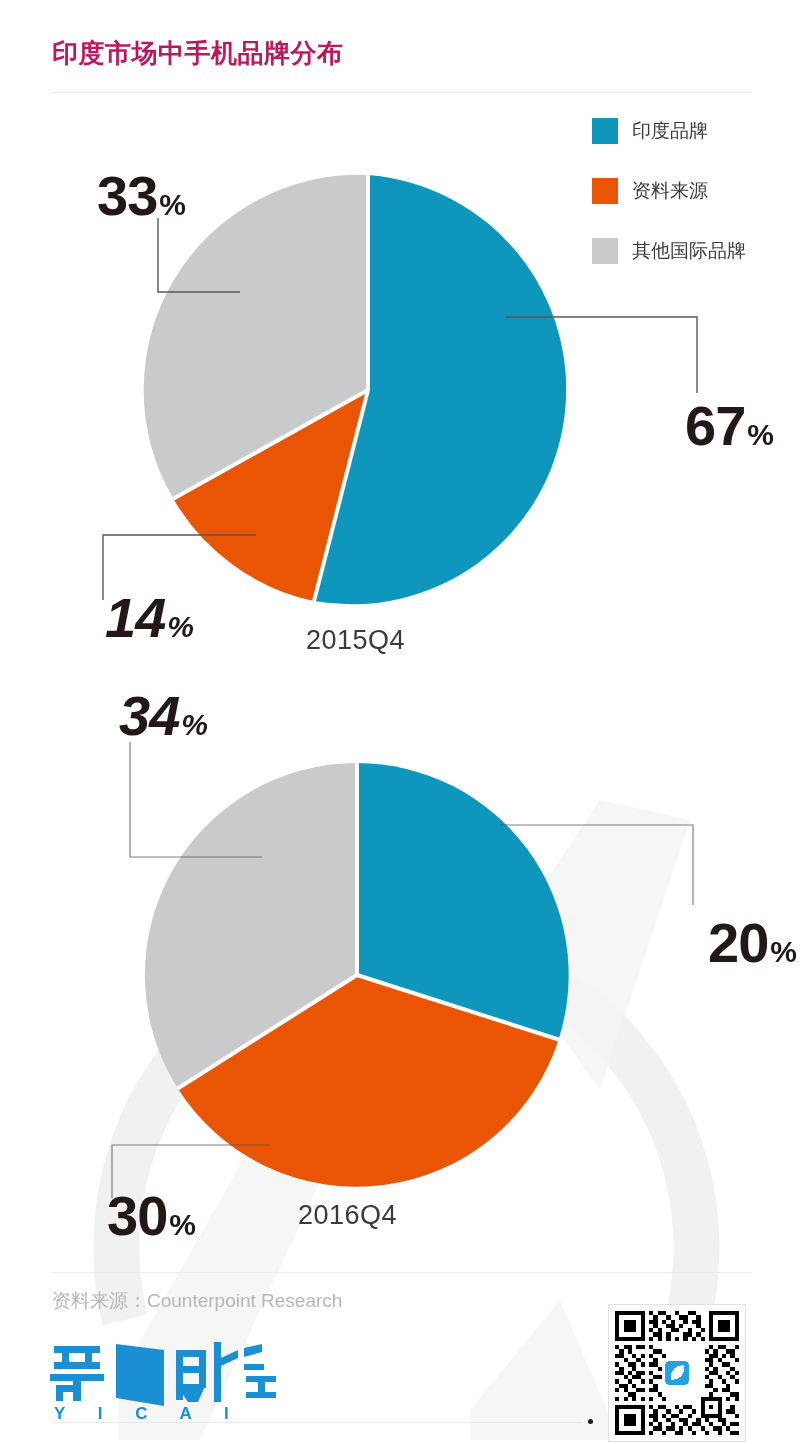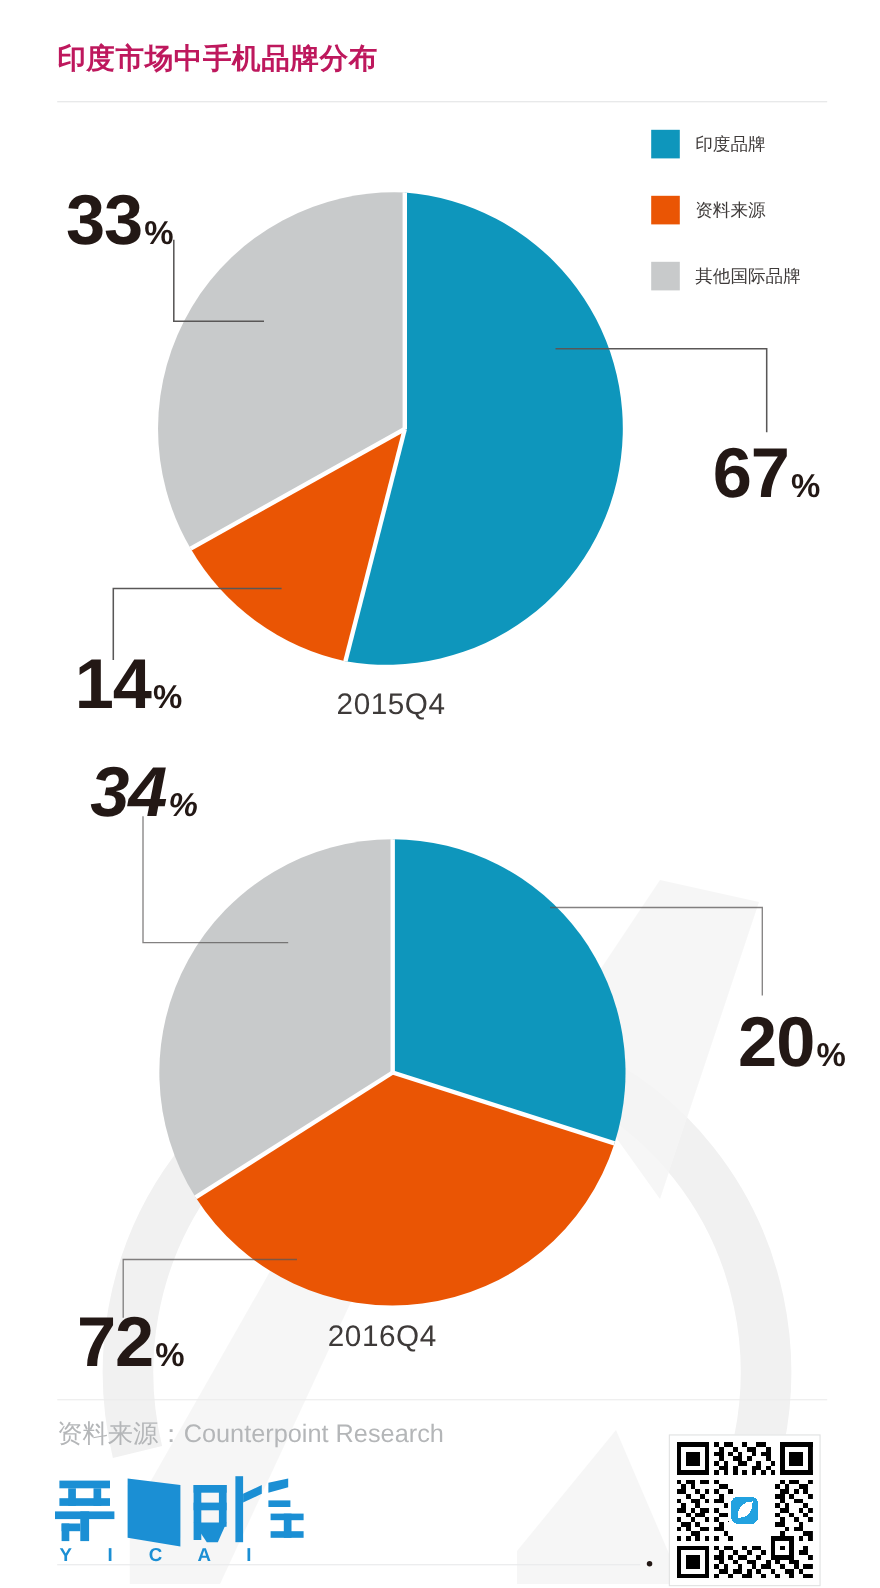--- a/index.html
+++ b/index.html
@@ -63,21 +63,21 @@
     height: 26px;
     margin-bottom: 34px;
   }
   .legend-swatch {
     width: 26px;
     height: 26px;
     flex: 0 0 26px;
     margin-right: 14px;
   }
   .legend-label {
-    font-size: 16px;
+    font-size: 19px;
     color: #3e3a39;
     white-space: nowrap;
   }
 
   
   .chart-layer {
     position: absolute;
     left: 0;
     top: 0;
     width: 800px;
@@ -87,33 +87,34 @@
 
   
   .callout {
     position: absolute;
     z-index: 7;
     white-space: nowrap;
     color: #231815;
     line-height: 1;
   }
   .callout .num {
-    font-size: 64px;
+    font-size: 56px;
     font-weight: bold;
     letter-spacing: -1px;
+    margin-left: 37px;
   }
   .callout .pct {
     font-size: 30px;
     font-weight: bold;
     margin-left: 2px;
   }
 
   .c-33 { left: 60px;  top: 168px; }
   .c-54 { left: 648px; top: 398px; }
-  .c-14 { left: 68px;  top: 590px; }
+  .c-14 { left: 68px;  top: 590px; font-style: italic; }
   .c-34 { left: 82px;  top: 688px; font-style: italic; }
   .c-20 { left: 671px; top: 915px; }
   .c-46 { left: 70px;  top: 1188px; }
 
   
   .period {
     position: absolute;
     z-index: 7;
     font-size: 27px;
     color: #3e3a39;
@@ -129,21 +130,21 @@
     top: 1272px;
     width: 700px;
     height: 1px;
     background: #ececec;
     z-index: 5;
   }
   .source {
     position: absolute;
     left: 52px;
     top: 1288px;
-    font-size: 23px;
+    font-size: 19px;
     color: #b4b6b8;
     z-index: 7;
     white-space: nowrap;
     text-align: center;
   }
   .brand-logo {
     position: absolute;
     left: 48px;
     top: 1340px;
     z-index: 7;
@@ -265,21 +266,21 @@
 <div class="callout c-14">
   <span class="num">14</span><span class="pct">%</span>
 </div>
 <div class="callout c-34">
   <span class="num">34</span><span class="pct">%</span>
 </div>
 <div class="callout c-20">
   <span class="num">20</span><span class="pct">%</span>
 </div>
 <div class="callout c-46">
-  <span class="num">72</span><span class="pct">%</span>
+  <span class="num">30</span><span class="pct">%</span>
 </div>
 
 <div class="period p-2015">2015Q4</div>
 <div class="period p-2016">2016Q4</div>
 
 <div class="footer-rule"></div>
 <div class="source">资料来源：Counterpoint Research</div>
 
 <svg class="brand-logo" width="230" height="82" viewBox="0 0 230 82" xmlns="http://www.w3.org/2000/svg">
   <g fill="#1b8fd4">

